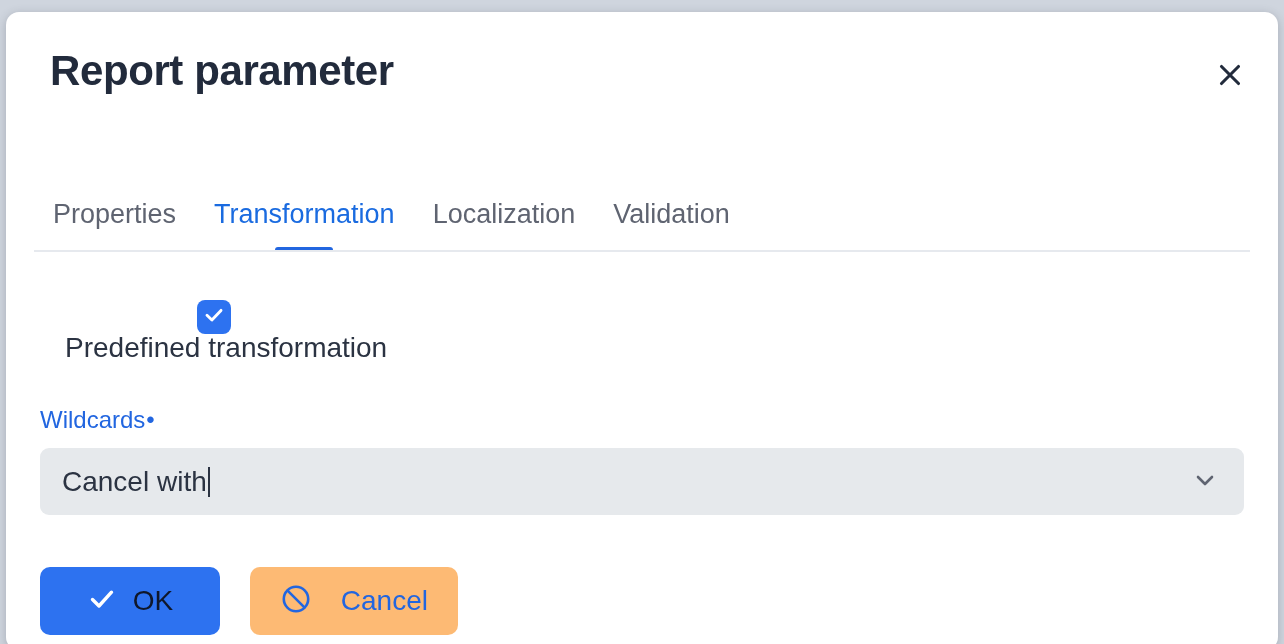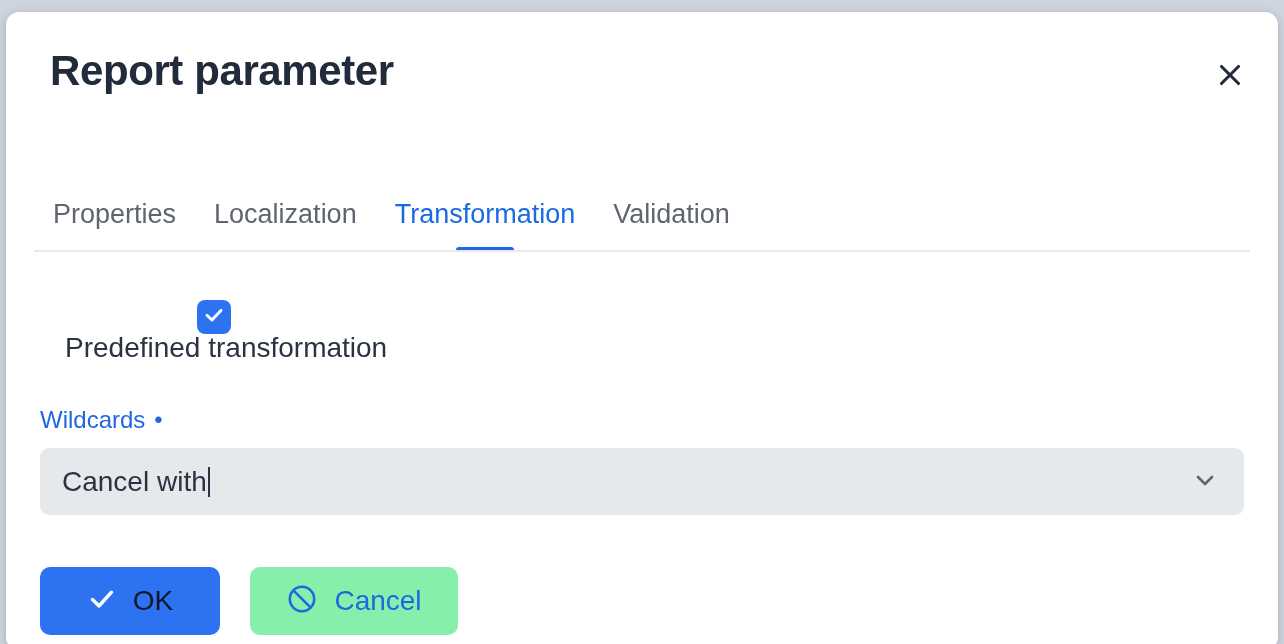--- a/index.html
+++ b/index.html
@@ -146,21 +146,21 @@
     line-height: 1;
   }
 
   .field-label {
     margin-top: 46px;
     font-size: 24px;
     color: #2266e0;
     line-height: 1;
     display: flex;
     align-items: baseline;
-    gap: 9px;
+    gap: 1px;
     width: max-content;
   }
   .field-label .req-dot {
     font-size: 24px;
     line-height: 1;
     color: #2266e0;
   }
 
   .select-field {
     position: relative;
@@ -223,23 +223,24 @@
     padding: 0 30px;
   }
 
   .btn-ok {
     background: #2d72f0;
     color: #0f172a;
     min-width: 180px;
   }
 
   .btn-cancel {
-    background: #86efac;
+    background: #fdba74;
     color: #2266e0;
     min-width: 208px;
+    justify-content: space-between;
   }
 
   .btn-icon { display: block; flex: 0 0 auto; }
 </style>
 </head>
 <body>
 
 <div class="dialog">
 
   <div class="dialog-header">
@@ -250,22 +251,22 @@
         <svg width="28" height="28" viewBox="0 0 28 28" aria-hidden="true">
           <path d="M5.5 5.5 L22.5 22.5 M22.5 5.5 L5.5 22.5" stroke="#222b3c" stroke-width="3.1" stroke-linecap="round"></path>
         </svg>
       </span>
     </button>
   </div>
 
   <div class="tabs-wrap">
     <div class="tabs">
       <button class="tab">Properties</button>
+      <button class="tab active">Transformation</button>
       <button class="tab">Localization</button>
-      <button class="tab active">Transformation</button>
       <button class="tab">Validation</button>
     </div>
     <div class="tabs-rule"></div>
   </div>
 
   <div class="dialog-body">
 
     <div class="checkbox-row">
       <span class="checkbox">
         <span>

